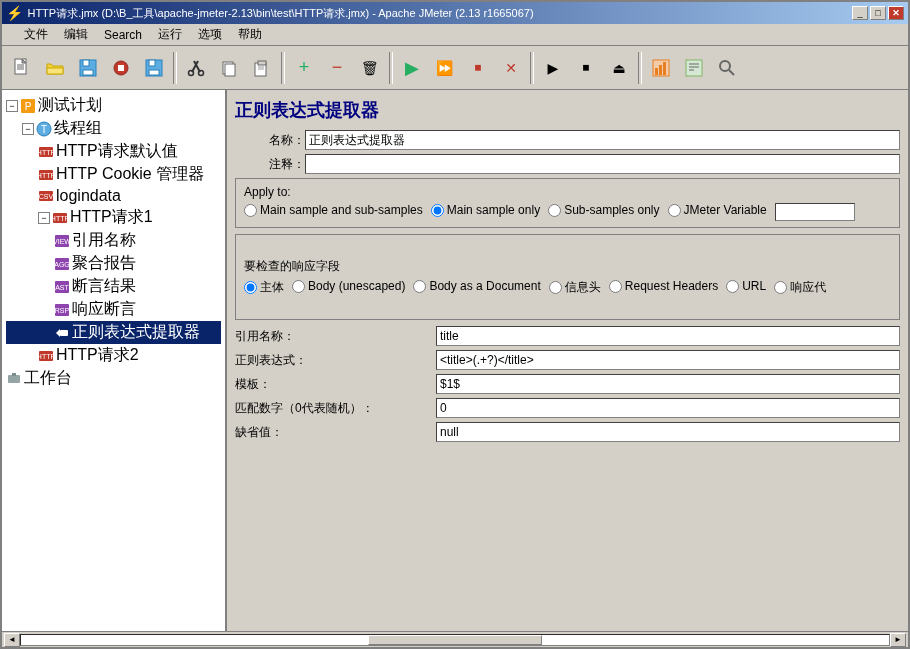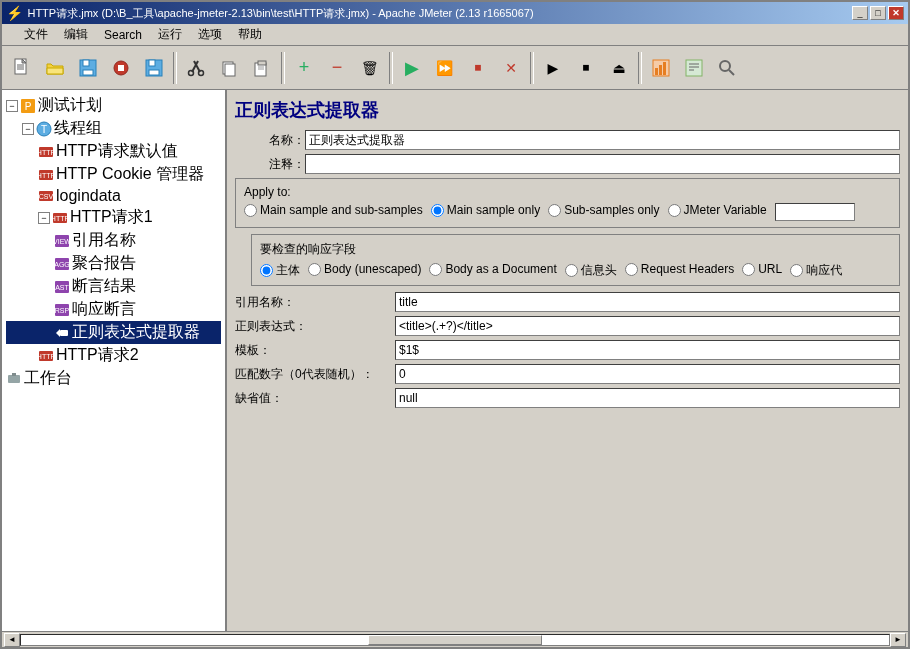--- a/index.html
+++ b/index.html
@@ -42,24 +42,24 @@
     .form-label { width: 70px; text-align: right; font-size: 12px; flex-shrink: 0; }
     .form-input { flex: 1; height: 20px; border: 1px solid #808080; border-top-color: #404040; border-left-color: #404040; background: white; padding: 1px 3px; font-size: 12px; }
     
     .radio-group { display: flex; align-items: flex-start; gap: 8px; flex-wrap: wrap; }
     .radio-label { display: flex; align-items: center; gap: 3px; font-size: 12px; cursor: pointer; }
     .radio-input { margin: 0; }
     
     .apply-to-section { border: 1px solid #808080; padding: 6px 8px; margin-bottom: 6px; background: #d4d0c8; }
     .apply-to-title { font-size: 12px; margin-bottom: 4px; }
     
-    .response-section { border: 1px solid #808080; padding: 6px 8px; margin-bottom: 6px; background: #d4d0c8; margin-left: 16px; }
+    .response-section { border: 1px solid #808080; padding: 23px 8px; margin-bottom: 6px; background: #d4d0c8; }
     .response-title { font-size: 12px; margin-bottom: 4px; }
     
-    .field-row { display: flex; align-items: center; margin-bottom: 4px; }
+    .field-row { display: flex; align-items: center; margin-bottom: 4px; gap: 41px; }
     .field-label { width: 160px; text-align: left; padding-right: 8px; font-size: 12px; flex-shrink: 0; }
     .field-input { flex: 1; height: 20px; border: 1px solid #808080; border-top-color: #404040; border-left-color: #404040; background: white; padding: 1px 3px; font-size: 12px; }
     
     .bottom-scrollbar { height: 16px; background: #d4d0c8; border-top: 1px solid #808080; display: flex; align-items: center; padding: 0 2px; }
     .scroll-track { flex: 1; height: 12px; background: white; border: 1px inset #808080; position: relative; }
     .scroll-thumb { position: absolute; left: 40%; width: 20%; height: 100%; background: #d4d0c8; border: 1px solid #808080; border-top-color: #fff; border-left-color: #fff; }
   </style>
 </head>
 <body>
 

